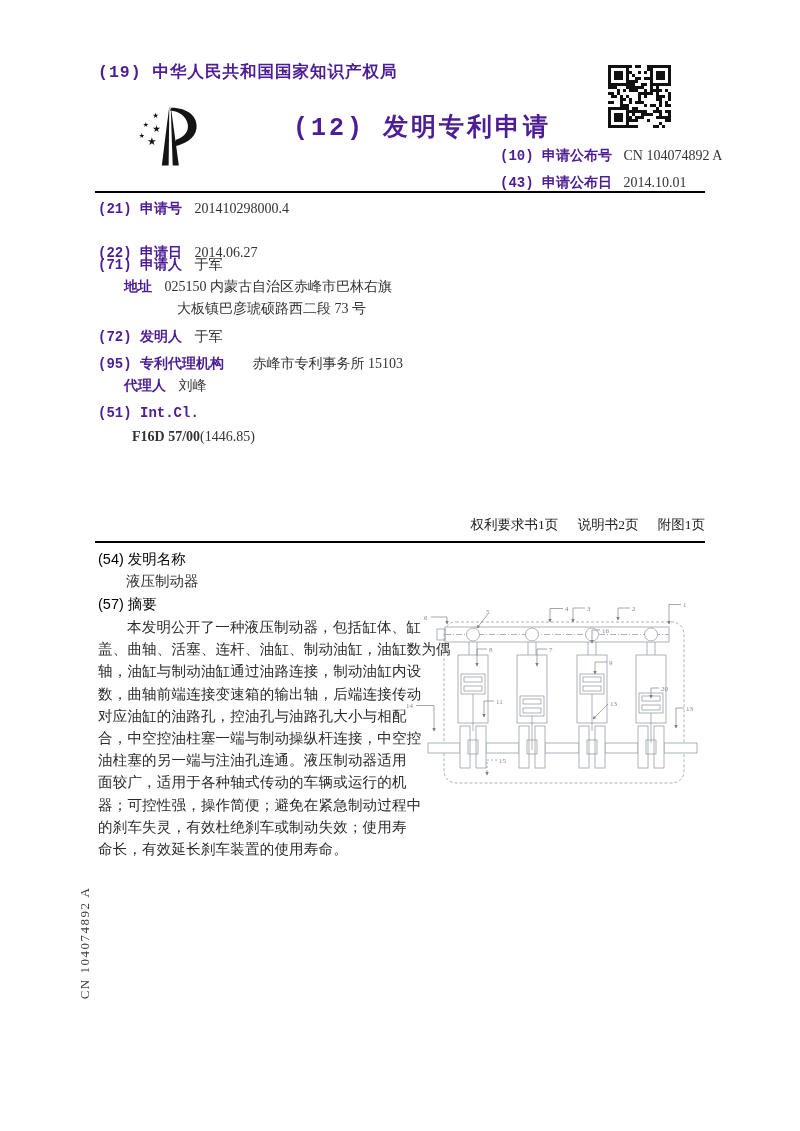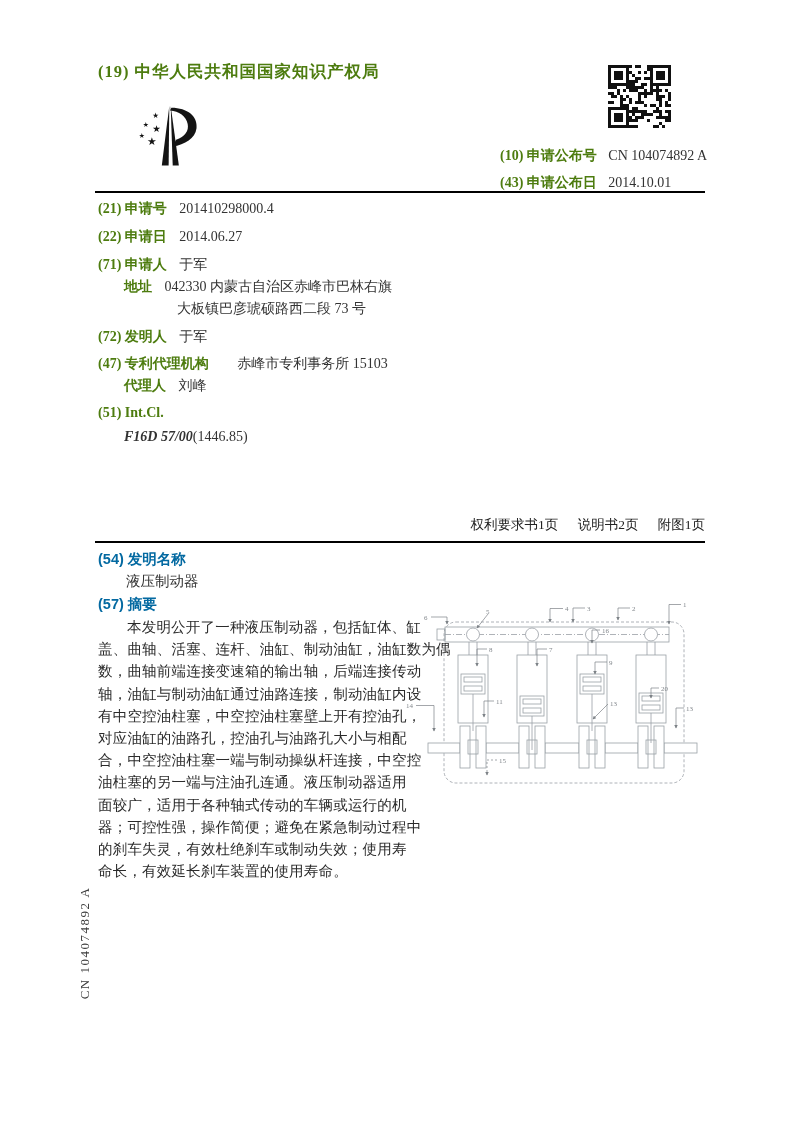--- a/index.html
+++ b/index.html
@@ -1,39 +1,39 @@
 <!DOCTYPE html>
 <html><head>
 <meta charset="utf-8">
 <style>
   html,body{margin:0;padding:0;background:#e8e8e8;}
   .page{position:relative;width:800px;height:1131px;background:#ffffff;margin:0 auto;overflow:hidden;
         font-family:"Liberation Serif","DejaVu Serif",serif;color:#222;}
   .abs{position:absolute;}
-  .lbl{font-family:Liberation Serif, serif;font-weight:700;color:#4d7c0f;}
+  .lbl{font-family:Liberation Mono, monospace;font-weight:700;color:#4c1d95;}
   .val{font-family:"Liberation Serif","DejaVu Serif",serif;color:#333;}
   .row14{font-size:14px;line-height:18px;white-space:nowrap;}
   .office{left:98px;top:61px;font-size:16.5px;letter-spacing:1px;}
   .doctype{left:293px;top:110px;font-size:25px;letter-spacing:3px;}
   .pubrow{left:500px;font-size:14px;white-space:nowrap;}
   .rule{left:95px;width:610px;height:2px;background:#000;}
   .pagesinfo{right:95px;top:516px;font-size:13.5px;color:#222;text-align:left;white-space:nowrap;}
   .pagesinfo span{margin-left:16px;}
-  .sec-lbl{font-family:"Liberation Sans","DejaVu Sans",sans-serif;font-weight:700;font-size:14.5px;color:#0369a1;}
+  .sec-lbl{font-family:"Liberation Sans","DejaVu Sans",sans-serif;font-weight:400;font-size:14.5px;color:#000000;}
   .abstract-line{position:relative;font-size:14.5px;line-height:22.2px;color:#2b2b2b;letter-spacing:0.2px;white-space:nowrap;}
   .abstract-block{left:98px;top:616px;width:326px;}
   .abstract-block .abstract-line:first-child{text-indent:2em;}
   .side-vert{left:85px;top:941px;width:0;height:0;}
   .side-vert span{display:inline-block;transform:translate(-50%,-50%) rotate(-90deg);white-space:nowrap;
                   font-size:13px;letter-spacing:1.5px;color:#3d3d3d;font-family:"Liberation Serif",serif;}
   .fig-wrap{left:400px;top:598px;width:310px;height:210px;}
   .fig text{font-family:"Liberation Serif","DejaVu Serif",serif;font-size:7px;fill:#82878c;}
   .qr-wrap{left:608px;top:65px;width:63px;height:63px;}
   .logo-wrap{left:130px;top:103px;width:80px;height:68px;}
-  .italic-code{font-style:italic;font-weight:700;}
+  .italic-code{font-weight:700;margin-left:8px;}
 </style>
 </head>
 <body>
 
 <div class="page">
 
   <div class="abs office lbl">(19) 中华人民共和国国家知识产权局</div>
 
   <div class="abs qr-wrap"><svg viewBox="0 0 63 63" width="63" height="63">
         <rect x="0" y="0" width="3" height="3" fill="#111"></rect>
@@ -273,57 +273,58 @@
       <path d="M51,4 L54,92 L63,92 Z" fill="#141414"></path>
       <path d="M52,7 C76,7 91,20 89,37 C87,52 72,61 54,64 L59,54 C72,50 78,41 76,31 C74,19 63,12 50,11 Z" fill="#141414"></path>
       <text x="24" y="22" font-size="11" fill="#141414">★</text>
       <text x="10" y="36" font-size="10" fill="#141414">★</text>
       <text x="24" y="42" font-size="14" fill="#141414">★</text>
       <text x="4" y="52" font-size="10" fill="#141414">★</text>
       <text x="16" y="62" font-size="16" fill="#141414">★</text>
     </svg>
   </div>
 
+  <div class="abs doctype lbl">(12) 发明专利申请</div>
 
   <div class="abs pubrow" style="top:147px;">
     <span class="lbl">(10) 申请公布号</span>
     <span class="val" style="margin-left:8px;">CN 104074892 A</span>
   </div>
   <div class="abs pubrow" style="top:174px;text-align:right;">
     <span class="lbl">(43) 申请公布日</span>
     <span class="val" style="margin-left:8px;">2014.10.01</span>
   </div>
 
   <div class="abs rule" style="top:191px;"></div>
 
   <div class="abs row14" style="left:98px;top:200px;">
     <span class="lbl">(21) 申请号</span>
     <span class="val" style="margin-left:9px;">201410298000.4</span>
   </div>
-  <div class="abs row14" style="left:98px;top:228px;">
+  <div class="abs row14" style="left:98px;top:244px;">
     <span class="lbl">(22) 申请日</span>
     <span class="val" style="margin-left:9px;">2014.06.27</span>
   </div>
   <div class="abs row14" style="left:98px;top:256px;">
     <span class="lbl">(71) 申请人</span>
     <span class="val" style="margin-left:9px;">于军</span>
   </div>
   <div class="abs row14" style="left:124px;top:278px;">
     <span class="lbl">地址</span>
-    <span class="val" style="margin-left:9px;">042330 内蒙古自治区赤峰市巴林右旗</span>
+    <span class="val" style="margin-left:9px;">025150 内蒙古自治区赤峰市巴林右旗</span>
   </div>
   <div class="abs row14" style="left:177px;top:300px;">
     <span class="val">大板镇巴彦琥硕路西二段 73 号</span>
   </div>
   <div class="abs row14" style="left:98px;top:328px;text-align:center;">
     <span class="lbl">(72) 发明人</span>
     <span class="val" style="margin-left:9px;">于军</span>
   </div>
   <div class="abs row14" style="left:98px;top:355px;">
-    <span class="lbl">(47) 专利代理机构</span>
+    <span class="lbl">(95) 专利代理机构</span>
     <span class="val" style="margin-left:25px;">赤峰市专利事务所 15103</span>
   </div>
   <div class="abs row14" style="left:124px;top:377px;">
     <span class="lbl">代理人</span>
     <span class="val" style="margin-left:9px;">刘峰</span>
   </div>
   <div class="abs row14" style="left:98px;top:404px;">
     <span class="lbl">(51) Int.Cl.</span>
   </div>
   <div class="abs row14" style="left:124px;top:428px;">
@@ -338,23 +339,22 @@
 
   <div class="abs rule" style="top:541px;"></div>
 
   <div class="abs sec-lbl" style="left:98px;top:550px;">(54) 发明名称</div>
   <div class="abs val" style="left:126px;top:572px;font-size:14.5px;">液压制动器</div>
   <div class="abs sec-lbl" style="left:98px;top:595px;">(57) 摘要</div>
 
   <div class="abs abstract-block">
     <div class="abstract-line">本发明公开了一种液压制动器，包括缸体、缸</div>
     <div class="abstract-line">盖、曲轴、活塞、连杆、油缸、制动油缸，油缸数为偶</div>
+    <div class="abstract-line">轴，油缸与制动油缸通过油路连接，制动油缸内设</div>
     <div class="abstract-line">数，曲轴前端连接变速箱的输出轴，后端连接传动</div>
-    <div class="abstract-line">轴，油缸与制动油缸通过油路连接，制动油缸内设</div>
-    <div class="abstract-line">有中空控油柱塞，中空控油柱塞壁上开有控油孔，</div>
     <div class="abstract-line">对应油缸的油路孔，控油孔与油路孔大小与相配</div>
     <div class="abstract-line">合，中空控油柱塞一端与制动操纵杆连接，中空控</div>
     <div class="abstract-line">油柱塞的另一端与注油孔连通。液压制动器适用</div>
     <div class="abstract-line">面较广，适用于各种轴式传动的车辆或运行的机</div>
     <div class="abstract-line">器；可控性强，操作简便；避免在紧急制动过程中</div>
     <div class="abstract-line">的刹车失灵，有效杜绝刹车或制动失效；使用寿</div>
     <div class="abstract-line">命长，有效延长刹车装置的使用寿命。</div>
   </div>
 
   <div class="abs fig-wrap">

